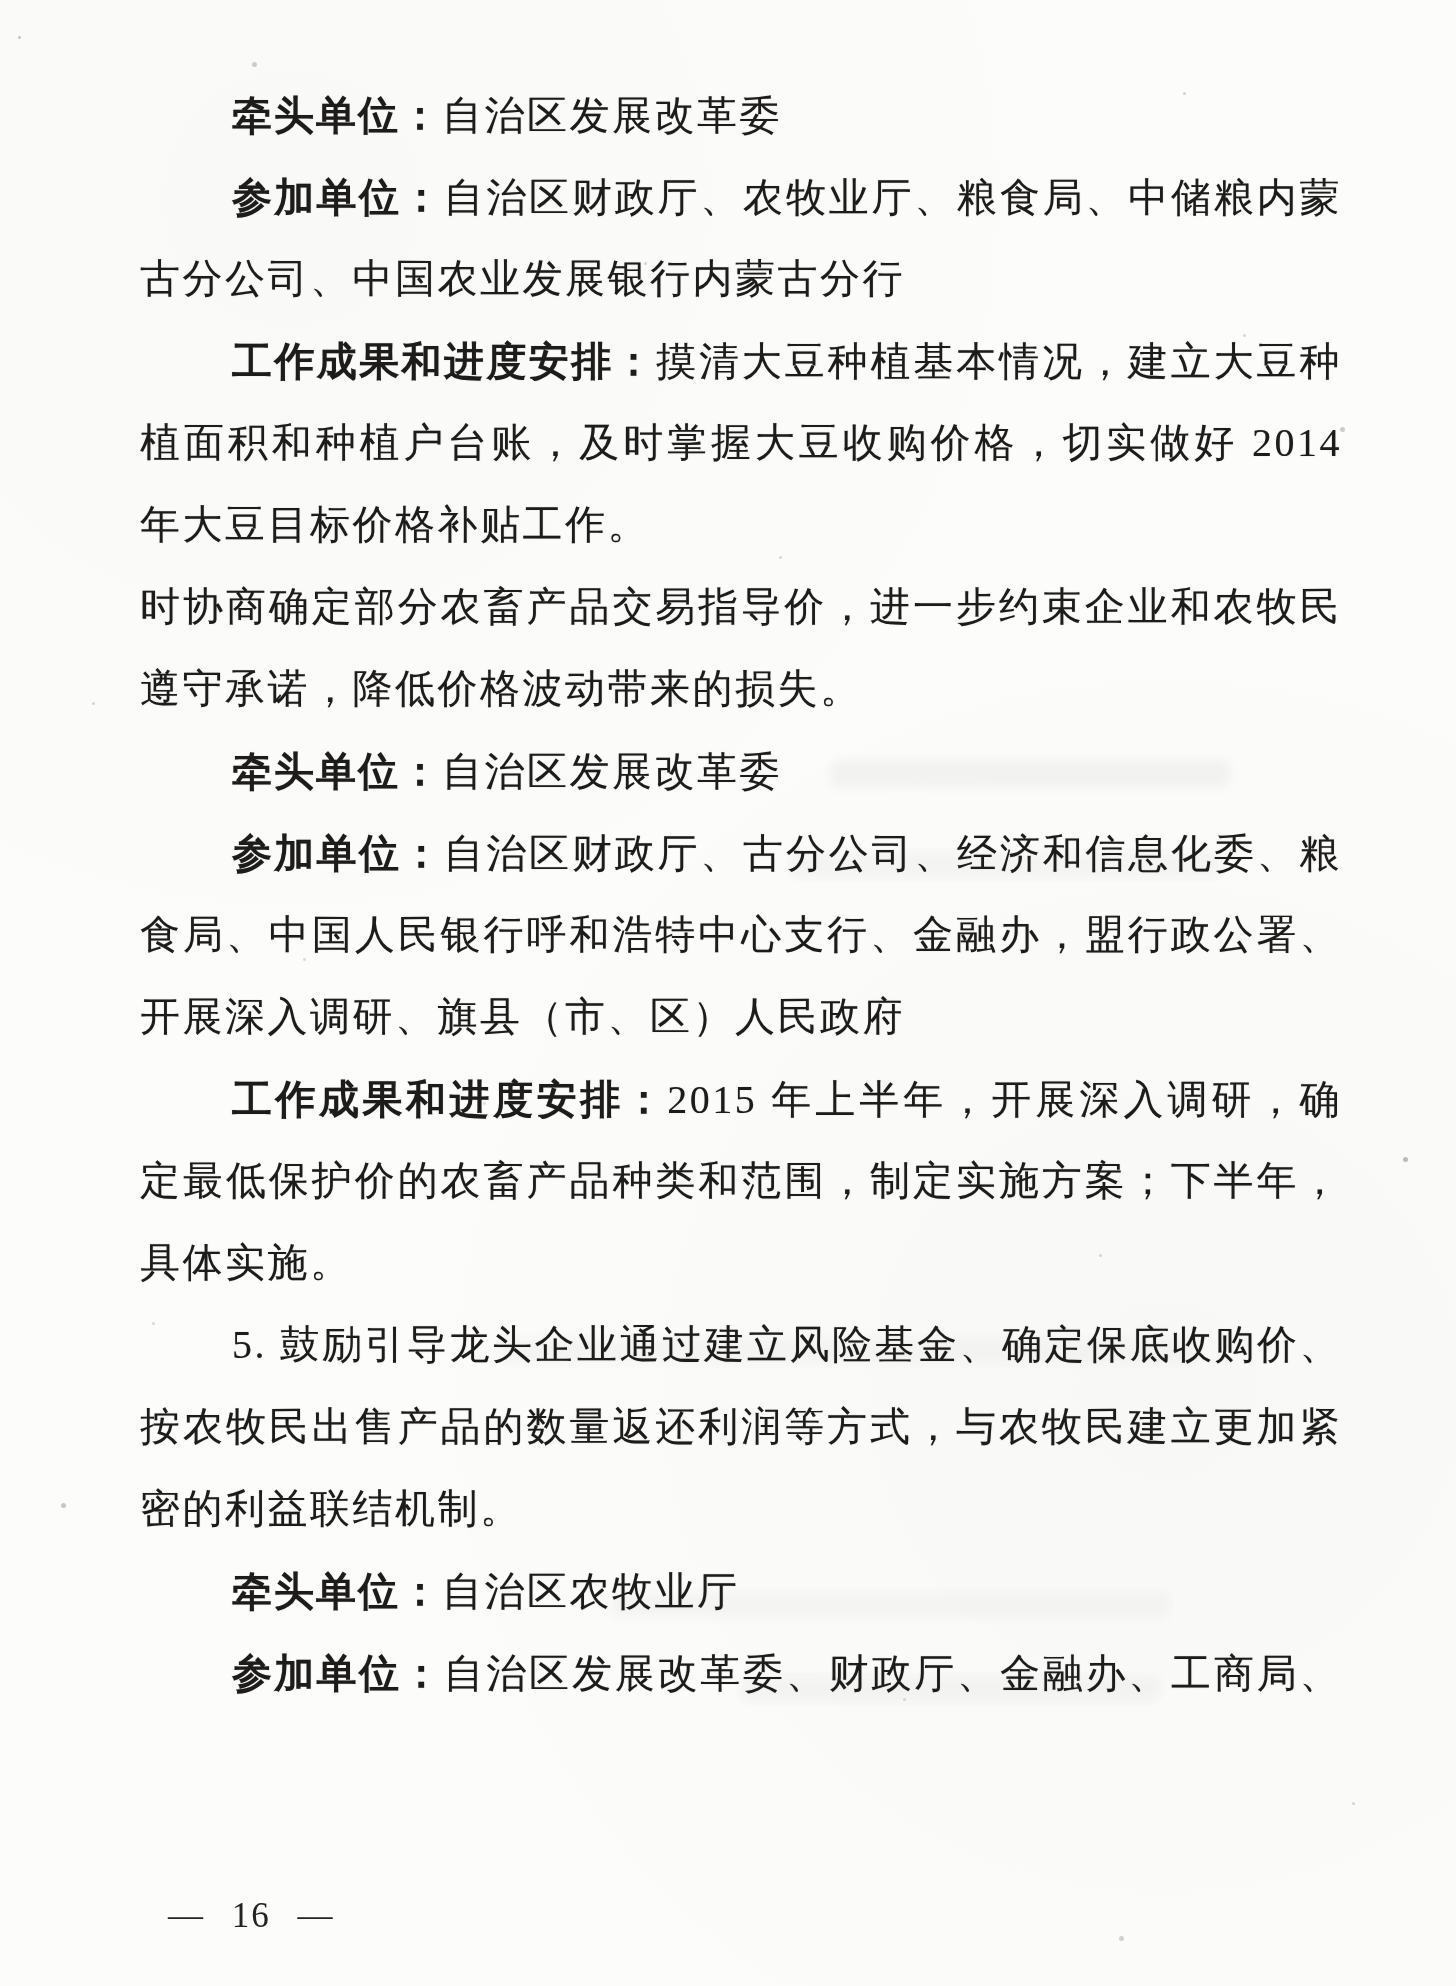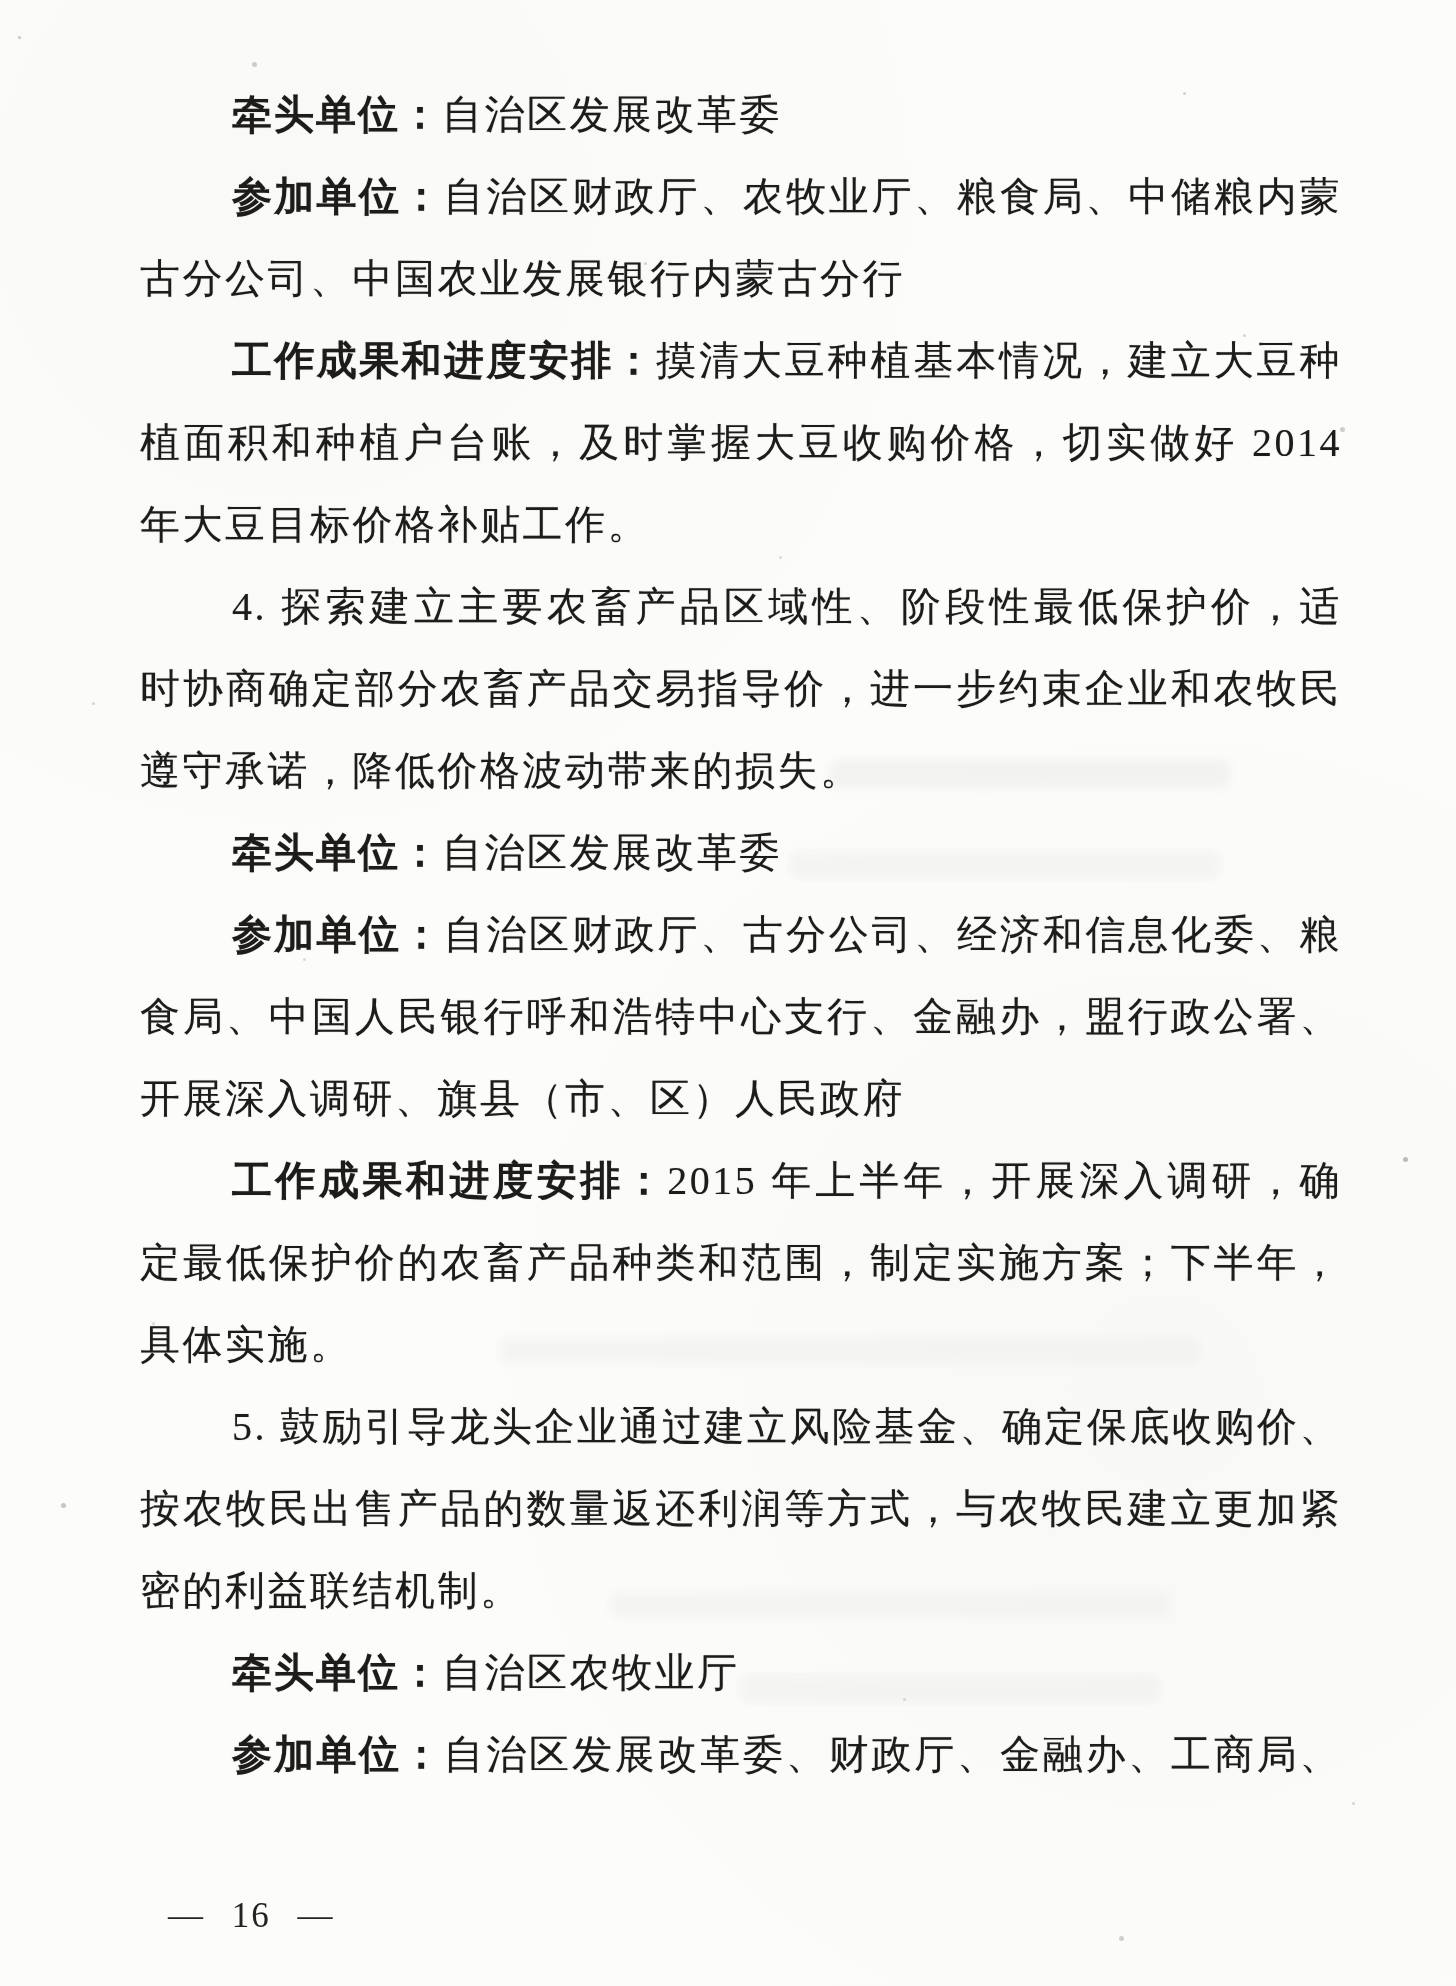--- a/index.html
+++ b/index.html
@@ -42,21 +42,21 @@
   .doc-line.indent {
     text-indent: 92px;
   }
   .doc-line.fill {
     text-align: justify;
     text-align-last: justify;
     text-justify: inter-character;
   }
   .line-label {
     font-weight: 700;
-    font-family: Liberation Serif, serif;
+    font-family: Liberation Sans, sans-serif;
     letter-spacing: 2px;
   }
   .page-number {
     position: absolute;
     left: 168px;
     top: 1896px;
     font-size: 35px;
     color: #242320;
     letter-spacing: 2px;
     word-spacing: 16px;
@@ -124,23 +124,20 @@
   </div>
       <div class="doc-line indent fill">
     <span class="line-label">工作成果和进度安排：</span><span class="line-text">摸清大豆种植基本情况，建立大豆种</span>
   </div>
       <div class="doc-line fill">
     <span class="line-text">植面积和种植户台账，及时掌握大豆收购价格，切实做好 2014</span>
   </div>
       <div class="doc-line">
     <span class="line-text">年大豆目标价格补贴工作。</span>
   </div>
-      <div class="doc-line indent fill">
-    <span class="line-text">4. 探索建立主要农畜产品区域性、阶段性最低保护价，适</span>
-  </div>
       <div class="doc-line fill">
     <span class="line-text">时协商确定部分农畜产品交易指导价，进一步约束企业和农牧民</span>
   </div>
       <div class="doc-line">
     <span class="line-text">遵守承诺，降低价格波动带来的损失。</span>
   </div>
       <div class="doc-line indent">
     <span class="line-label">牵头单位：</span><span class="line-text">自治区发展改革委</span>
   </div>
       <div class="doc-line indent fill">

